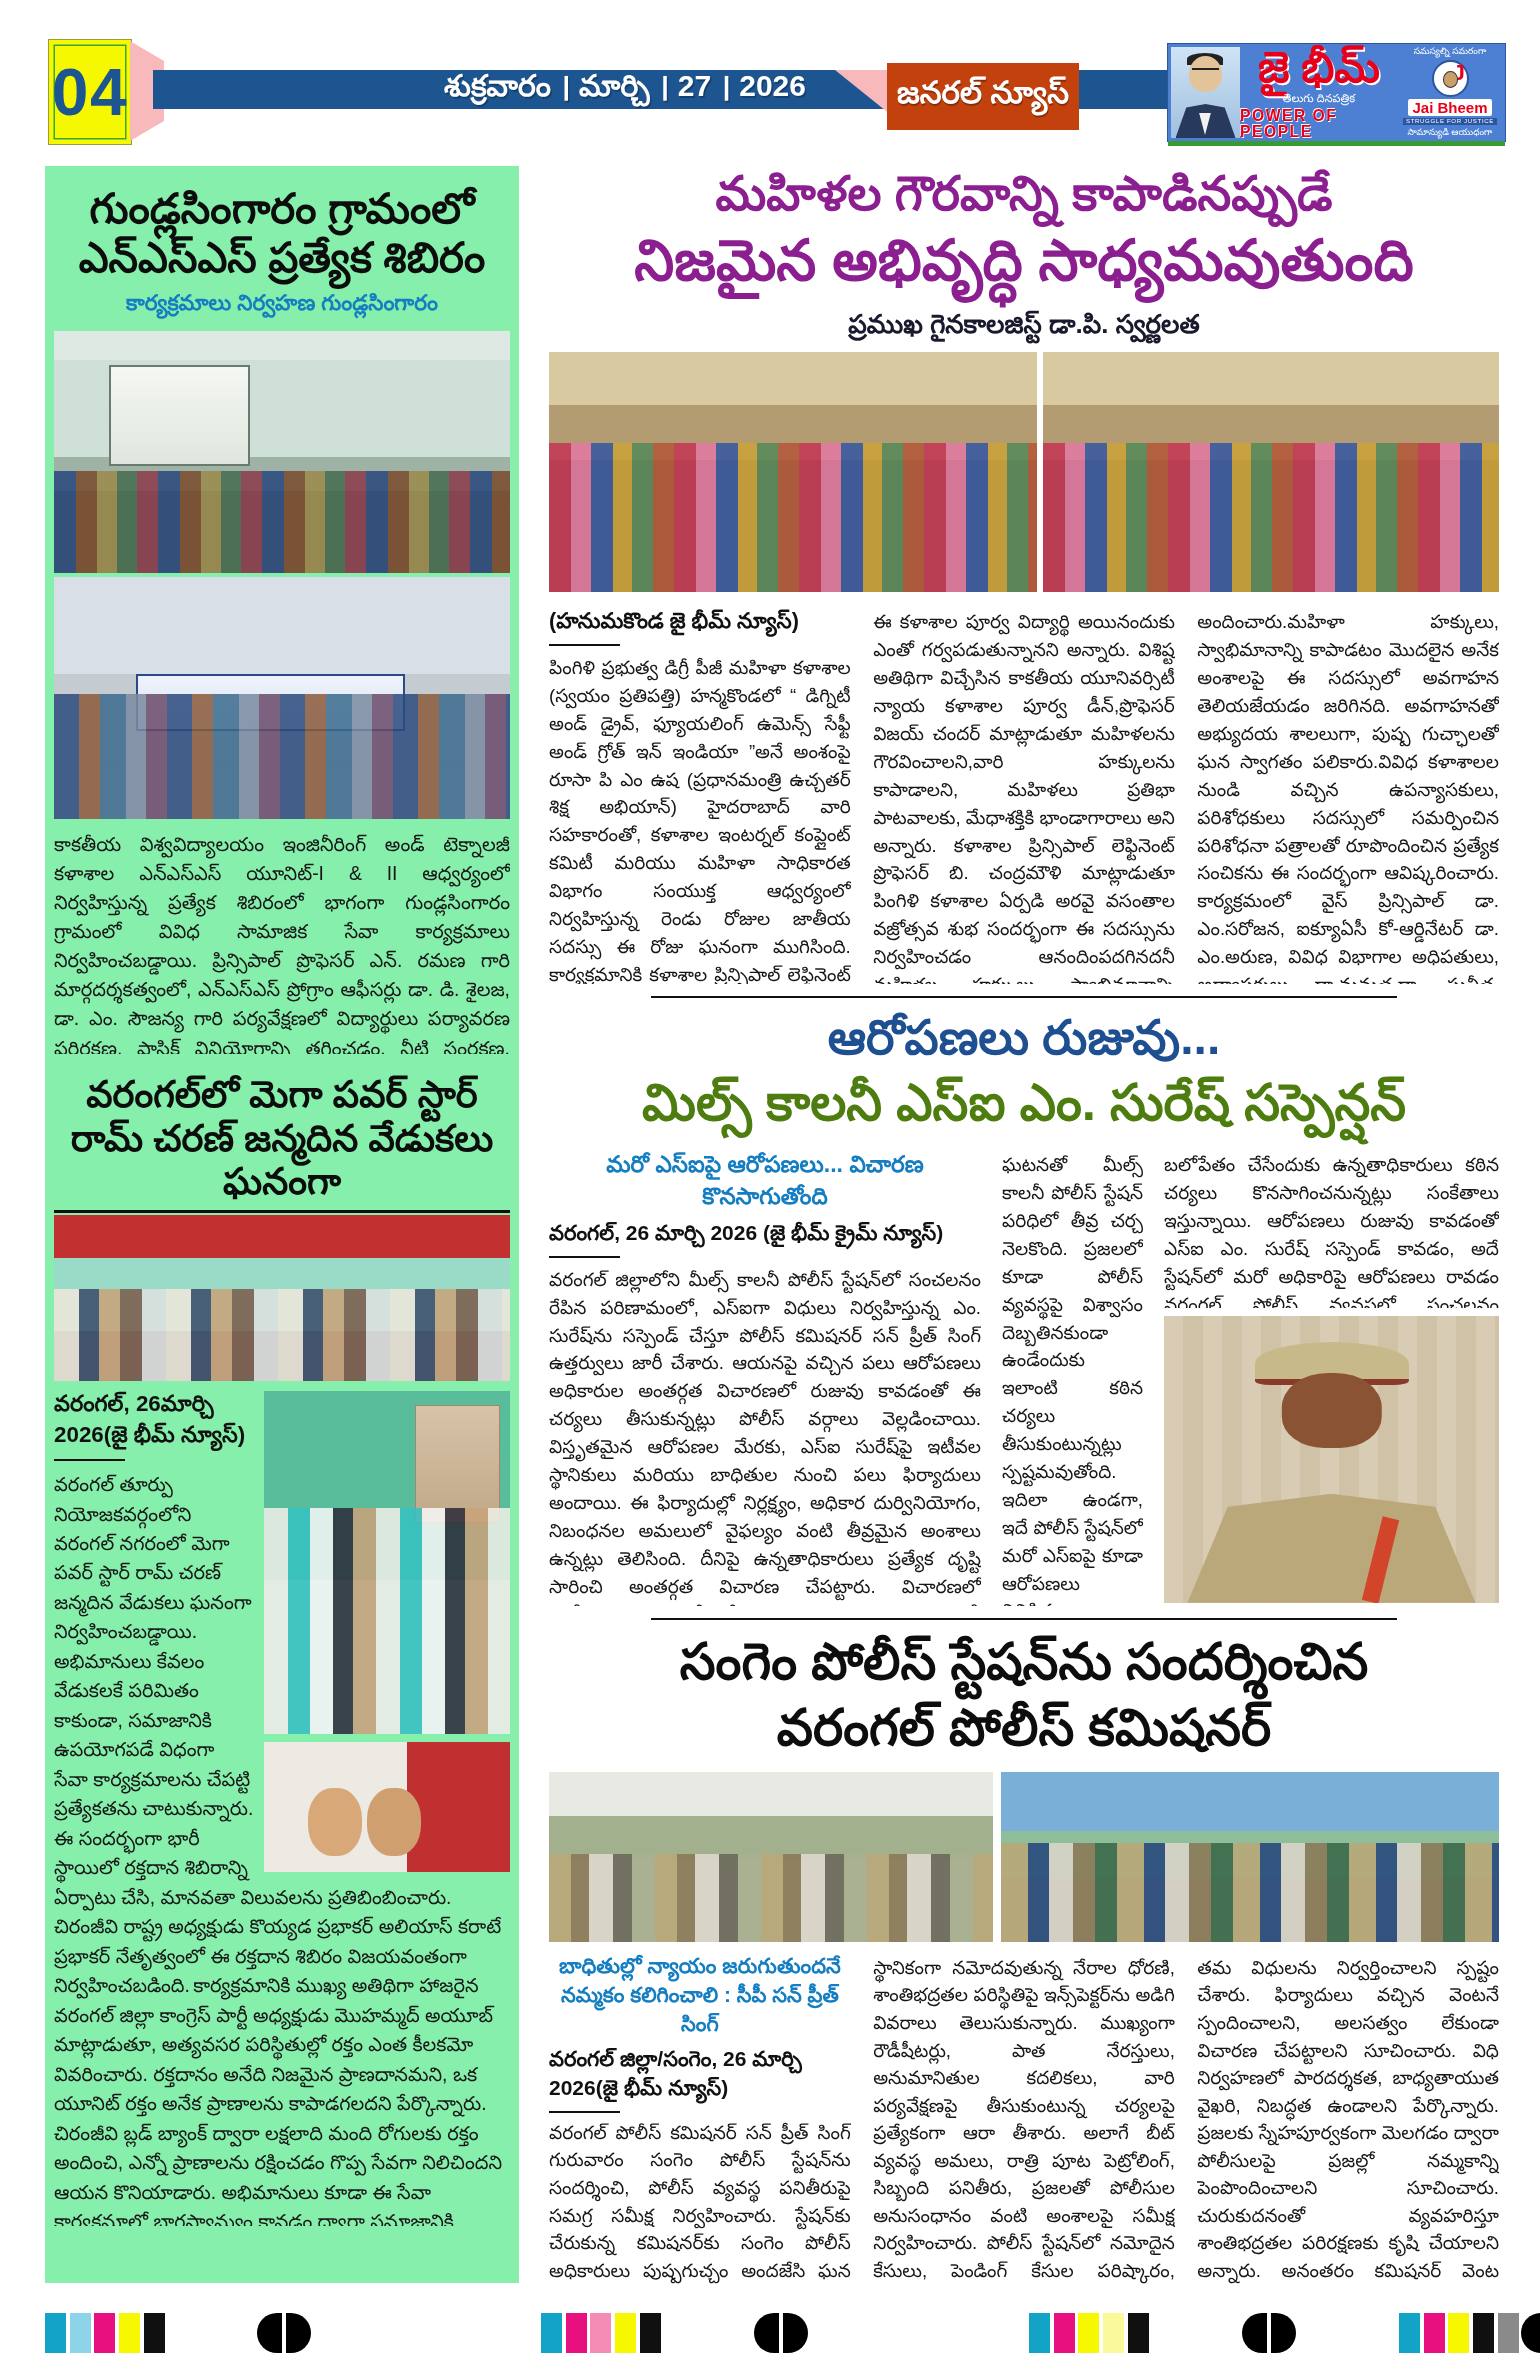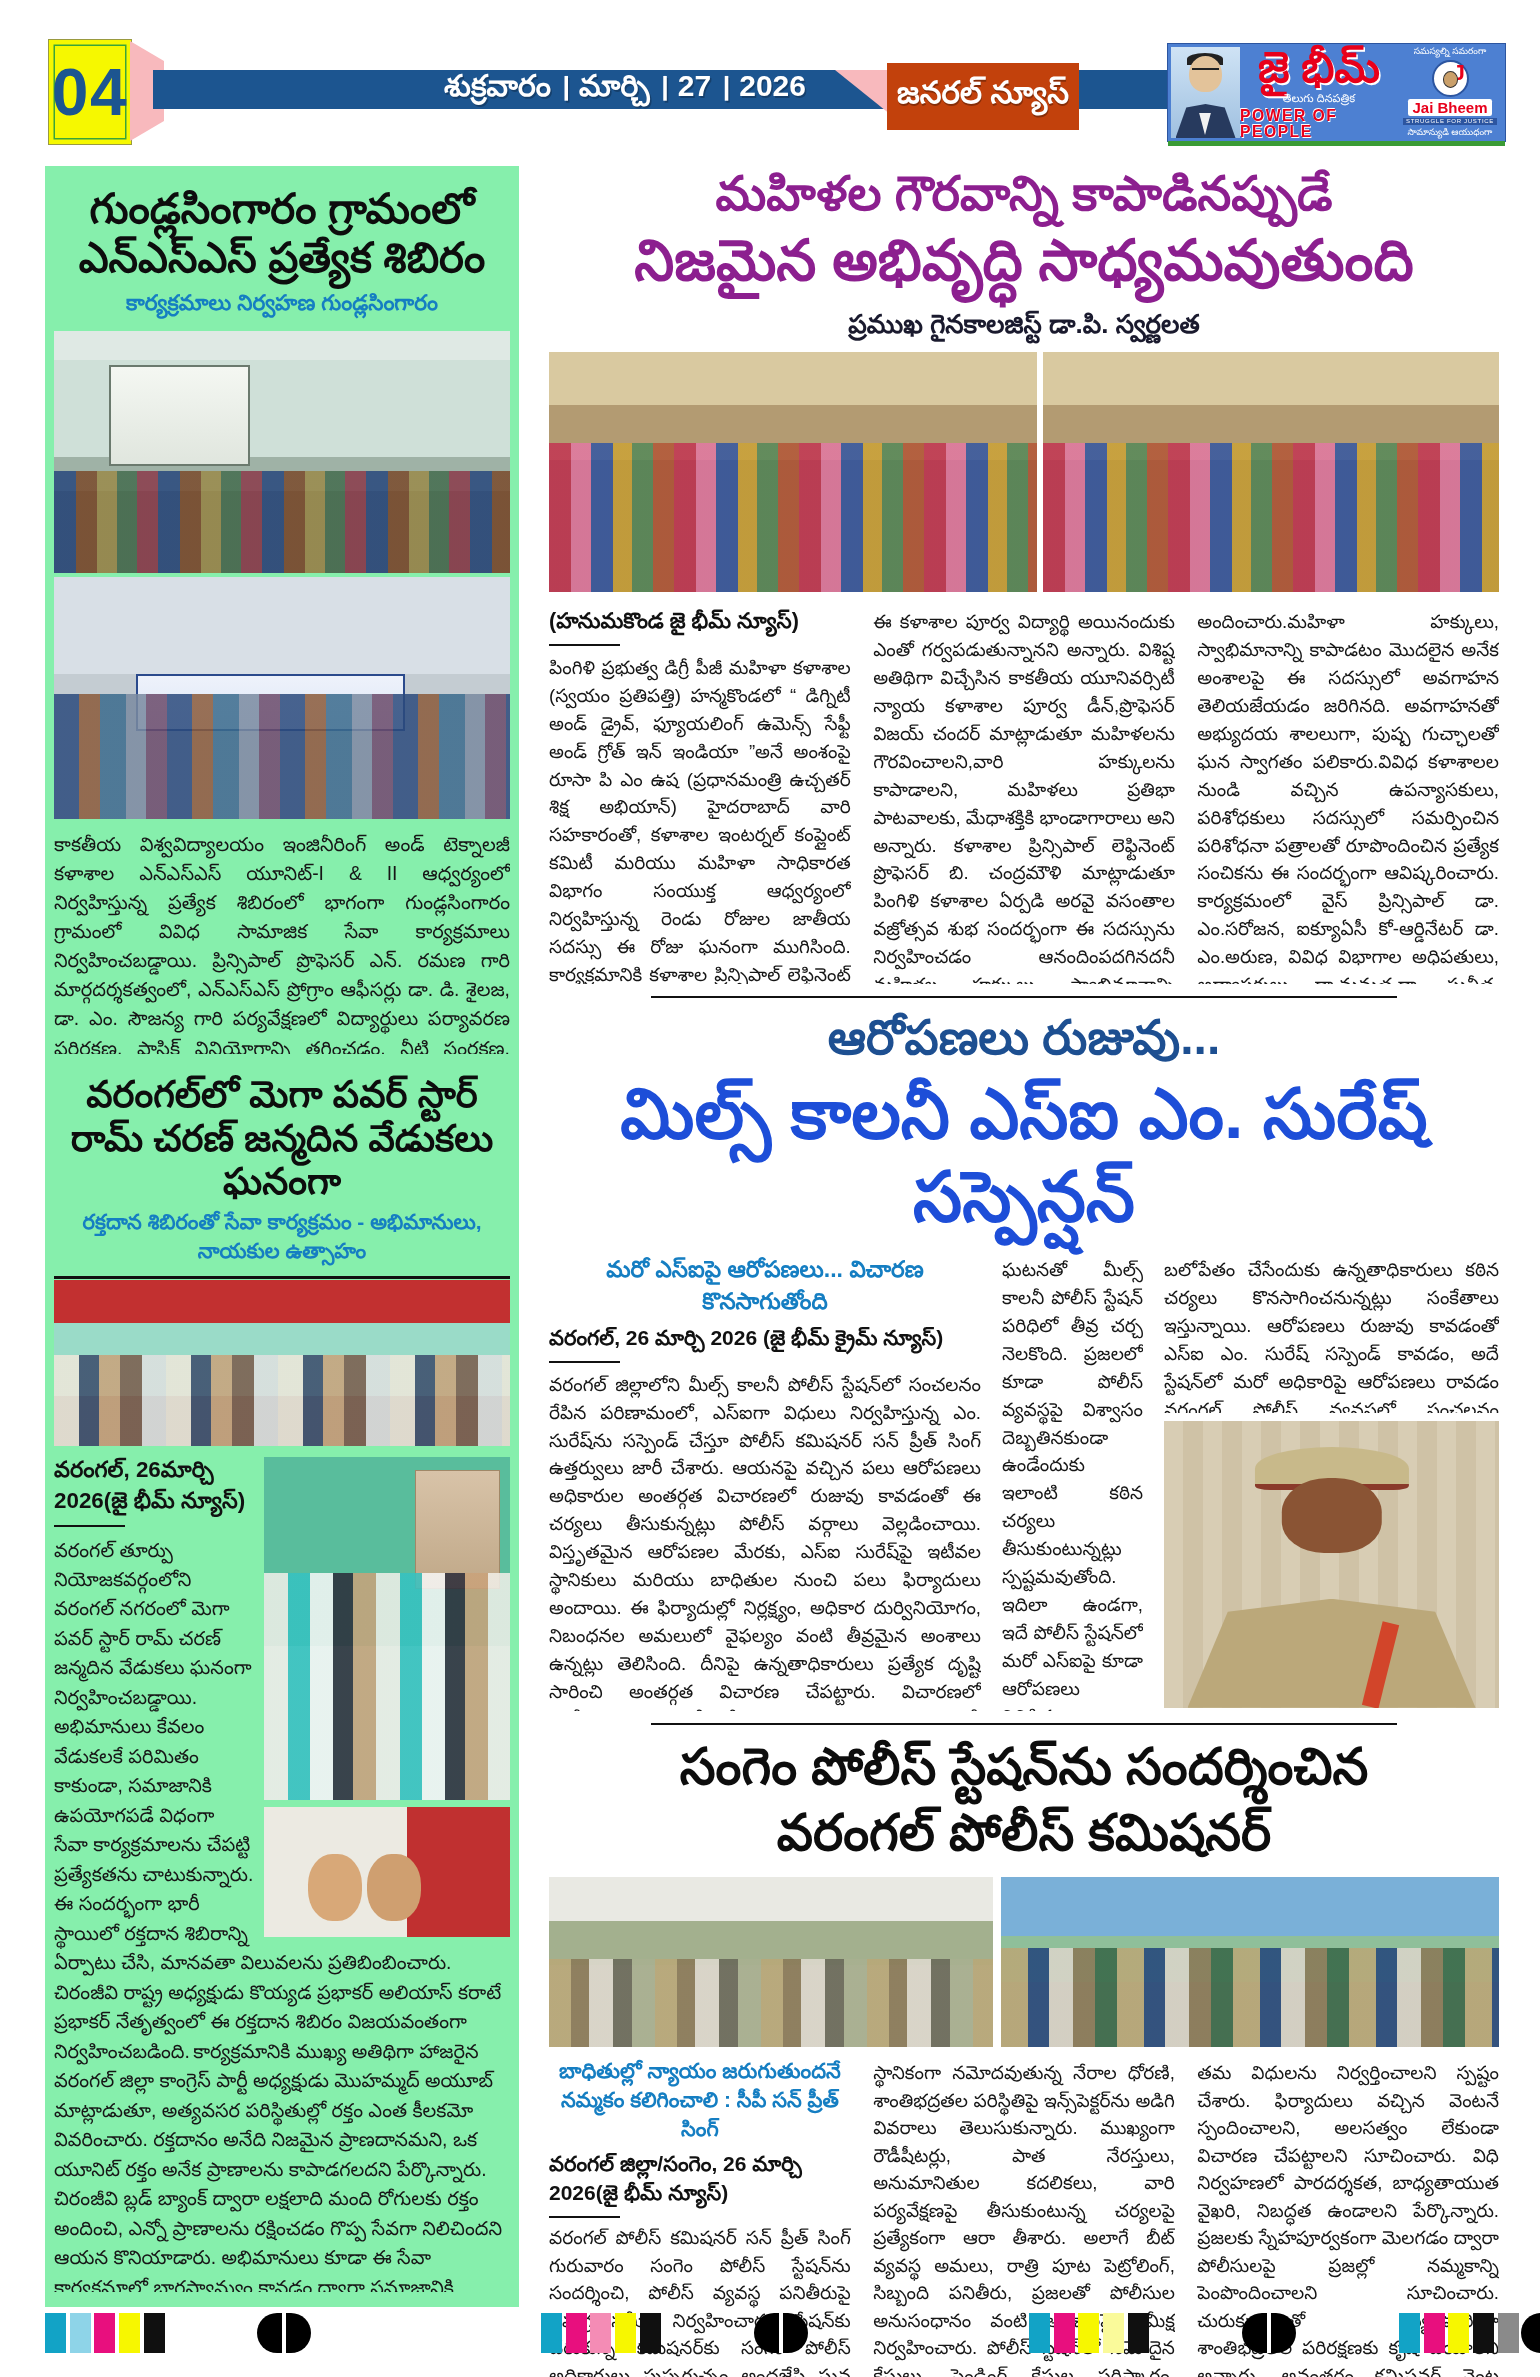--- a/index.html
+++ b/index.html
@@ -129,21 +129,20 @@
       <div>
         <div class="hl" style="font-size:42px;margin:10.4px 3px 7.5px;">గుండ్లసింగారం గ్రామంలో ఎన్ఎస్ఎస్ ప్రత్యేక శిబిరం</div>
         <div class="subhead" style="font-size:21.6px;margin-bottom:10.4px;">కార్యక్రమాలు నిర్వహణ గుండ్లసింగారం</div>
         <div class="ph ph-class1" style="height:242px;margin-bottom:4.5px;"></div>
         <div class="ph ph-nss" style="height:242px;margin-bottom:10.4px;"></div>
         <div class="bodytext colclip" style="font-size:19.4px;line-height:1.5;height:224px;margin-top:7.5px;">కాకతీయ విశ్వవిద్యాలయం ఇంజినీరింగ్ అండ్ టెక్నాలజీ కళాశాల ఎన్ఎస్ఎస్ యూనిట్-I &amp; II ఆధ్వర్యంలో నిర్వహిస్తున్న ప్రత్యేక శిబిరంలో భాగంగా గుండ్లసింగారం గ్రామంలో వివిధ సామాజిక సేవా కార్యక్రమాలు నిర్వహించబడ్డాయి. ప్రిన్సిపాల్ ప్రొఫెసర్ ఎన్. రమణ గారి మార్గదర్శకత్వంలో, ఎన్ఎస్ఎస్ ప్రోగ్రాం ఆఫీసర్లు డా. డి. శైలజ, డా. ఎం. సౌజన్య గారి పర్యవేక్షణలో విద్యార్థులు పర్యావరణ పరిరక్షణ, ప్లాస్టిక్ వినియోగాన్ని తగ్గించడం, నీటి సంరక్షణ, వ్యర్థాల నిర్వహణ వంటి అంశాలపై అవగాహన ర్యాలీ నిర్వహించారు. ర్యాలీ ద్వారా గ్రామ ప్రజల్లో పర్యావరణంపై అవగాహన పెంచడం జరిగింది. అలాగే, ఎన్ఎస్ఎస్ వాలంటీర్లు గ్రామంలో ఆరోగ్యం మరియు పారిశుధ్యంపై సర్వే నిర్వహించి, ప్రజలతో మమేకమై వారి సమస్యలను తెలుసుకున్నారు. అలాగే అంగన్వాడీ కేంద్రాల మరియు ప్రభుత్వ పాఠశాలల విద్యార్థులకు పరిశుభ్రత, ఆరోగ్యం, విద్య యొక్క ప్రాముఖ్యత గురించి వివరించారు. గ్రామ ప్రజలు ఎన్ఎస్ఎస్ బృంద సేవలను ప్రశంసించారు. ఈ కార్యక్రమం గ్రామంలో మంచి ప్రభావాన్ని చూపి ప్రజల్లో చైతన్యం నింపింది. ఈ కార్యక్రమం ఎన్ఎస్ఎస్ వాలంటీర్ల బృందం, గ్రామ ప్రజల చురుకైన భాగస్వామ్యంతో విజయవంతంగా ముగిసింది.</div>
       </div>
 
       <div style="margin-top:19.4px;">
         <div class="hl" style="font-size:37px;margin:4.5px 1.5px 6px;">వరంగల్‌లో మెగా పవర్ స్టార్ రామ్ చరణ్ జన్మదిన వేడుకలు ఘనంగా</div>
-        <div class="subhead" style="font-size:21px;margin-bottom:7.5px;">రక్తదాన శిబిరంతో సేవా కార్యక్రమం - అభిమానులు, నాయకుల ఉత్సాహం</div>
         <div style="border-top:3.7px solid #111;margin:0 0 1.5px;"></div>
         <div class="ph ph-blood-wide" style="height:166px;margin-bottom:10.4px;"></div>
         <div class="colclip" style="height:835px;">
           <div class="ph ph-blood-tall" style="float:right;width:246px;height:343px;margin:0 0 7.5px 10.4px;"></div>
           <div class="ph ph-feet" style="float:right;clear:right;width:246px;height:130px;margin:0 0 7.5px 10.4px;"></div>
           <div class="dateline" style="font-size:22.4px;margin-bottom:9px;">వరంగల్, 26మార్చి 2026(జై భీమ్ న్యూస్)</div>
           <span class="bodytext" style="font-size:19.4px;line-height:1.52;">వరంగల్ తూర్పు నియోజకవర్గంలోని వరంగల్ నగరంలో మెగా పవర్ స్టార్ రామ్ చరణ్ జన్మదిన వేడుకలు ఘనంగా నిర్వహించబడ్డాయి. అభిమానులు కేవలం వేడుకలకే పరిమితం కాకుండా, సమాజానికి ఉపయోగపడే విధంగా సేవా కార్యక్రమాలను చేపట్టి ప్రత్యేకతను చాటుకున్నారు. ఈ సందర్భంగా భారీ స్థాయిలో రక్తదాన శిబిరాన్ని ఏర్పాటు చేసి, మానవతా విలువలను ప్రతిబింబించారు. చిరంజీవి రాష్ట్ర అధ్యక్షుడు కొయ్యడ ప్రభాకర్ అలియాస్ కరాటే ప్రభాకర్ నేతృత్వంలో ఈ రక్తదాన శిబిరం విజయవంతంగా నిర్వహించబడింది.</span>
           <span class="bodytext" style="font-size:19.4px;line-height:1.52;">కార్యక్రమానికి ముఖ్య అతిథిగా హాజరైన వరంగల్ జిల్లా కాంగ్రెస్ పార్టీ అధ్యక్షుడు మొహమ్మద్ అయూబ్ మాట్లాడుతూ, అత్యవసర పరిస్థితుల్లో రక్తం ఎంత కీలకమో వివరించారు. రక్తదానం అనేది నిజమైన ప్రాణదానమని, ఒక యూనిట్ రక్తం అనేక ప్రాణాలను కాపాడగలదని పేర్కొన్నారు. చిరంజీవి బ్లడ్ బ్యాంక్ ద్వారా లక్షలాది మంది రోగులకు రక్తం అందించి, ఎన్నో ప్రాణాలను రక్షించడం గొప్ప సేవగా నిలిచిందని ఆయన కొనియాడారు. అభిమానులు కూడా ఈ సేవా కార్యక్రమాల్లో భాగస్వామ్యం కావడం ద్వారా సమాజానికి ఆదర్శంగా నిలుస్తున్నారని ప్రశంసించారు. ఇలాంటి శిబిరాన్ని ఏర్పాటు చేసిన కరాటే ప్రభాకర్‌ను ఆయన ప్రత్యేకంగా అభినందించారు. ఈ సందర్భంగా రామ్ చరణ్ జన్మదినాన్ని పురస్కరించుకుని ఆయనకు హృదయపూర్వక శుభాకాంక్షలు తెలిపారు. ఆయన ఆయురారోగ్యాలతో మరింత ఉన్నత స్థాయికి ఎదగాలని, ప్రపంచవ్యాప్తంగా గుర్తింపు పొందాలని ఆకాంక్షించారు. రక్తదానం అనేది నిస్వార్థ సేవకు ప్రతీక అని, ఒక రంగంలోనే కాకుండా సమాజ సేవలోనూ అభిమానులు ఆదర్శంగా నిలుస్తున్నారని పేర్కొన్నారు. అలాగే ఈ కార్యక్రమంలో కాంగ్రెస్ పార్టీ నాయకులు, కార్యకర్తలు, యువసేన నాయకులు పెద్ద ఎత్తున పాల్గొని సంఘీభావం తెలిపారు. సామాజిక మాధ్యమాల్లో కూడా అభిమానులు పెద్ద ఎత్తున స్పందించి, శుభాకాంక్షలు తెలియజేశారు. మొత్తం మీద రామ్ చరణ్ జన్మదిన వేడుకలు వరంగల్ నగరంలో ఉత్సాహభరితంగా సాగడమే కాకుండా, సేవా కార్యక్రమాల ద్వారా సమాజానికి ఉపయోగకరంగా నిర్వహించబడటం ప్రత్యేకతగా నిలిచింది.</span>
         </div>
       </div>
@@ -166,21 +165,21 @@
             <div class="bodytext" style="font-size:18.6px;line-height:1.5;">పింగిళి ప్రభుత్వ డిగ్రీ పీజీ మహిళా కళాశాల (స్వయం ప్రతిపత్తి) హన్మకొండలో “ డిగ్నిటీ అండ్ డ్రైవ్, ఫ్యూయలింగ్ ఉమెన్స్ సేఫ్టీ అండ్ గ్రోత్ ఇన్ ఇండియా ”అనే అంశంపై రూసా పి ఎం ఉష (ప్రధానమంత్రి ఉచ్చతర్ శిక్ష అభియాన్) హైదరాబాద్ వారి సహకారంతో, కళాశాల ఇంటర్నల్ కంప్లైంట్ కమిటీ మరియు మహిళా సాధికారత విభాగం సంయుక్త ఆధ్వర్యంలో నిర్వహిస్తున్న రెండు రోజుల జాతీయ సదస్సు ఈ రోజు ఘనంగా ముగిసింది. కార్యక్రమానికి కళాశాల ప్రిన్సిపాల్ లెఫ్టినెంట్ ప్రొఫెసర్ బి.చంద్రమౌళి అధ్యక్షత వహించారు. కార్యక్రమానికి ముఖ్య అతిథిగా విచ్చేసిన హనుమకొండ గవర్నమెంట్ మల్టీ స్పెషాలిటీ ఆస్పత్రి గైనకాలజిస్ట్ డా. పి. స్వర్ణలత మాట్లాడుతూ మహిళల గౌరవాన్ని కాపాడినప్పుడే నిజమైన అభివృద్ధి సాధ్యమవుతుందని అన్నారు.తాను</div>
           </div>
           <div class="bodytext colclip" style="font-size:18.6px;line-height:1.5;height:376px;">ఈ కళాశాల పూర్వ విద్యార్థి అయినందుకు ఎంతో గర్వపడుతున్నానని అన్నారు. విశిష్ట అతిథిగా విచ్చేసిన కాకతీయ యూనివర్సిటీ న్యాయ కళాశాల పూర్వ డీన్,ప్రొఫెసర్ విజయ్ చందర్ మాట్లాడుతూ మహిళలను గౌరవించాలని,వారి హక్కులను కాపాడాలని, మహిళలు ప్రతిభా పాటవాలకు, మేధాశక్తికి భాండాగారాలు అని అన్నారు. కళాశాల ప్రిన్సిపాల్ లెఫ్టినెంట్ ప్రొఫెసర్ బి. చంద్రమౌళి మాట్లాడుతూ పింగిళి కళాశాల ఏర్పడి అరవై వసంతాల వజ్రోత్సవ శుభ సందర్భంగా ఈ సదస్సును నిర్వహించడం ఆనందింపదగినదనీ మహిళల హక్కులు స్వాభిమానాన్ని కాపాడటం కోసం ఈ సదస్సు ప్రత్యేకంగా అనేక అంశాలను తెలియజేయడం జరిగిందని అన్నారు. సదస్సు కన్వీనర్ ప్రొఫెసర్ ఎం. ప్రశాంతి,  ఆర్గనైజింగ్ సెక్రటరీ డా.పి.అరుణ జాతీయ సదస్సు ప్రాధాన్యతను వివరిస్తూ,సదస్సు రిపోర్ట్</div>
           <div class="bodytext colclip" style="font-size:18.6px;line-height:1.5;height:376px;">అందించారు.మహిళా హక్కులు, స్వాభిమానాన్ని కాపాడటం మొదలైన అనేక అంశాలపై ఈ సదస్సులో అవగాహన తెలియజేయడం జరిగినది. అవగాహనతో అభ్యుదయ శాలలుగా, పుష్ప గుచ్ఛాలతో ఘన స్వాగతం పలికారు.వివిధ కళాశాలల నుండి వచ్చిన ఉపన్యాసకులు, పరిశోధకులు సదస్సులో సమర్పించిన పరిశోధనా పత్రాలతో రూపొందించిన ప్రత్యేక సంచికను ఈ సందర్భంగా ఆవిష్కరించారు. కార్యక్రమంలో వైస్ ప్రిన్సిపాల్ డా. ఎం.సరోజన, ఐక్యూఏసీ కో-ఆర్డినేటర్ డా. ఎం.అరుణ, వివిధ విభాగాల అధిపతులు, అధ్యాపకులు డా.మమత,డా. సునీత, రాణి,డా. లక్ష్మి,డా.రేఖ,డా.క్రో,డా.శోభ తదితరులు పాల్గొన్నారు. కళాశాల అధ్యాపకులు, పరిశోధకులు,విద్యార్థులు పాల్గొన్నారు.</div>
         </div>
       </div>
 
       <div>
         <hr class="rule-center">
         <div class="hl" style="color:#1d4f91;font-size:48px;">ఆరోపణలు రుజువు...</div>
-        <div class="hl" style="color:#1d4ed8;font-size:70px;margin-top:6px;text-align:center;">మిల్స్ కాలనీ ఎస్ఐ ఎం. సురేష్ సస్పెన్షన్</div>
+        <div class="hl" style="color:#4d7c0f;font-size:51px;margin-top:6px;text-align:center;">మిల్స్ కాలనీ ఎస్ఐ ఎం. సురేష్ సస్పెన్షన్</div>
         <div style="display:grid;grid-template-columns:432px 1fr 335px;column-gap:21px;margin-top:18px;">
           <div class="colclip" style="height:455px;">
             <div class="subhead" style="font-size:23px;text-align:center;margin-bottom:6px;">మరో ఎస్ఐపై ఆరోపణలు... విచారణ కొనసాగుతోంది</div>
             <div class="dateline" style="font-size:21px;margin-bottom:7.5px;">వరంగల్, 26 మార్చి 2026 (జై భీమ్ క్రైమ్ న్యూస్)</div>
             <div class="bodytext" style="font-size:18.6px;line-height:1.5;">వరంగల్ జిల్లాలోని మీల్స్ కాలనీ పోలీస్ స్టేషన్‌లో సంచలనం రేపిన పరిణామంలో, ఎస్ఐగా విధులు నిర్వహిస్తున్న ఎం. సురేష్‌ను సస్పెండ్ చేస్తూ పోలీస్ కమిషనర్ సన్ ప్రీత్ సింగ్ ఉత్తర్వులు జారీ చేశారు. ఆయనపై వచ్చిన పలు ఆరోపణలు అధికారుల అంతర్గత విచారణలో రుజువు కావడంతో ఈ చర్యలు తీసుకున్నట్లు పోలీస్ వర్గాలు వెల్లడించాయి. విస్తృతమైన ఆరోపణల మేరకు, ఎస్ఐ సురేష్‌పై ఇటీవల స్థానికులు మరియు బాధితుల నుంచి పలు ఫిర్యాదులు అందాయి. ఈ ఫిర్యాదుల్లో నిర్లక్ష్యం, అధికార దుర్వినియోగం, నిబంధనల అమలులో వైఫల్యం వంటి తీవ్రమైన అంశాలు ఉన్నట్లు తెలిసింది. దీనిపై ఉన్నతాధికారులు ప్రత్యేక దృష్టి సారించి అంతర్గత విచారణ చేపట్టారు. విచారణలో ఆరోపణలకు బలం చేకూరే విధంగా ఆధారాలు లభించడంతో, శాఖ ప్రతిష్టను దృష్టిలో ఉంచుకుని వెంటనే సస్పెన్షన్ ఉత్తర్వులు జారీ చేశారు. ఈ</div>
           </div>
           <div class="bodytext colclip" style="font-size:18.6px;line-height:1.5;height:455px;">ఘటనతో మీల్స్ కాలనీ పోలీస్ స్టేషన్ పరిధిలో తీవ్ర చర్చ నెలకొంది. ప్రజలలో కూడా పోలీస్ వ్యవస్థపై విశ్వాసం దెబ్బతినకుండా ఉండేందుకు ఇలాంటి కఠిన చర్యలు తీసుకుంటున్నట్లు స్పష్టమవుతోంది. ఇదిలా ఉండగా, ఇదే పోలీస్ స్టేషన్‌లో మరో ఎస్ఐపై కూడా ఆరోపణలు వినిపిస్తున్నాయి. సివిల్ వ్యవహారాల్లో అనవసర జోక్యం చేసుకుంటూ, వ్యక్తిగత ఫోన్ నంబర్ల ద్వారా పౌరులను సంప్రదించి ఒత్తిడి తెస్తున్నట్లు ఆరోపణలు వెలువెత్తుతున్నాయి. ఈ అంశంపై అధికారికంగా కేసు నమోదు కాలేదని తెలిసినా, ఉన్నతాధికారులు దీనిపై కూడా దృష్టి సారించినట్లు సమాచారం. అవసరమైతే ఆ అంశంపై కూడా పూర్తి స్థాయి విచారణ చేపట్టే అవకాశం ఉన్నట్లు తెలుస్తోంది. ఈ సందర్భంగా పోలీస్ కమిషనర్ సన్ ప్రీత్ సింగ్ కఠినంగా స్పందిస్తూ, “ప్రజా మందిరం వంటి పోలీస్ వ్యవస్థలో నిర్లక్ష్యం, అధికార దుర్వినియోగానికి తావు లేదని” స్పష్టం చేశారు. విధుల్లో నిర్లక్ష్యం వహించే అధికారులపై సహనం వహించే ప్రసక్తే లేదని హెచ్చరించారు. ఇద్దరు ఎస్ఐల వ్యవహారంతో పోలీస్ శాఖలో కలకలం రేగా, శాఖా క్రమశిక్షణను మరింత</div>
           <div>
             <div class="bodytext colclip" style="font-size:18.6px;line-height:1.5;height:157px;">బలోపేతం చేసేందుకు ఉన్నతాధికారులు కఠిన చర్యలు కొనసాగించనున్నట్లు సంకేతాలు ఇస్తున్నాయి. ఆరోపణలు రుజువు కావడంతో ఎస్ఐ ఎం. సురేష్ సస్పెండ్ కావడం, అదే స్టేషన్‌లో మరో అధికారిపై ఆరోపణలు రావడం వరంగల్ పోలీస్ వ్యవస్థలో సంచలనం సృష్టించింది. ఇకపై ఇలాంటి ఘటనలు పునరావృతం కాకుండా కట్టుదిట్టమైన చర్యలు తీసుకునే దిశగా అధికారులు ముందుకు సాగుతున్నారు.</div>
             <div class="ph ph-officer" style="height:287px;margin-top:7.5px;">

